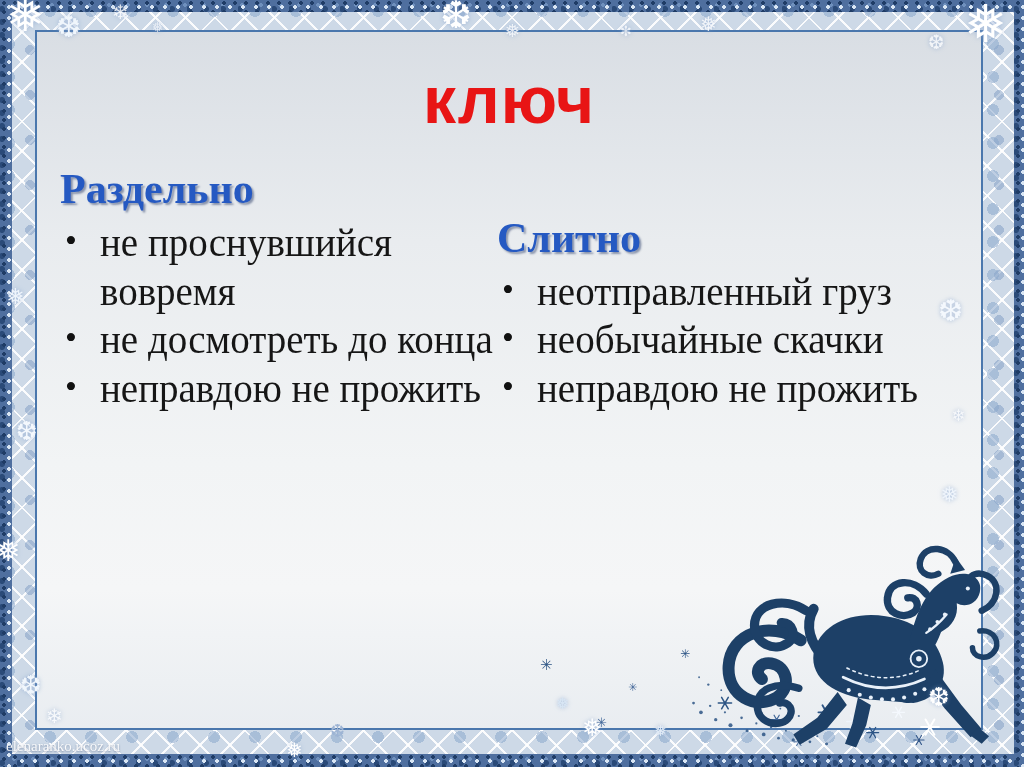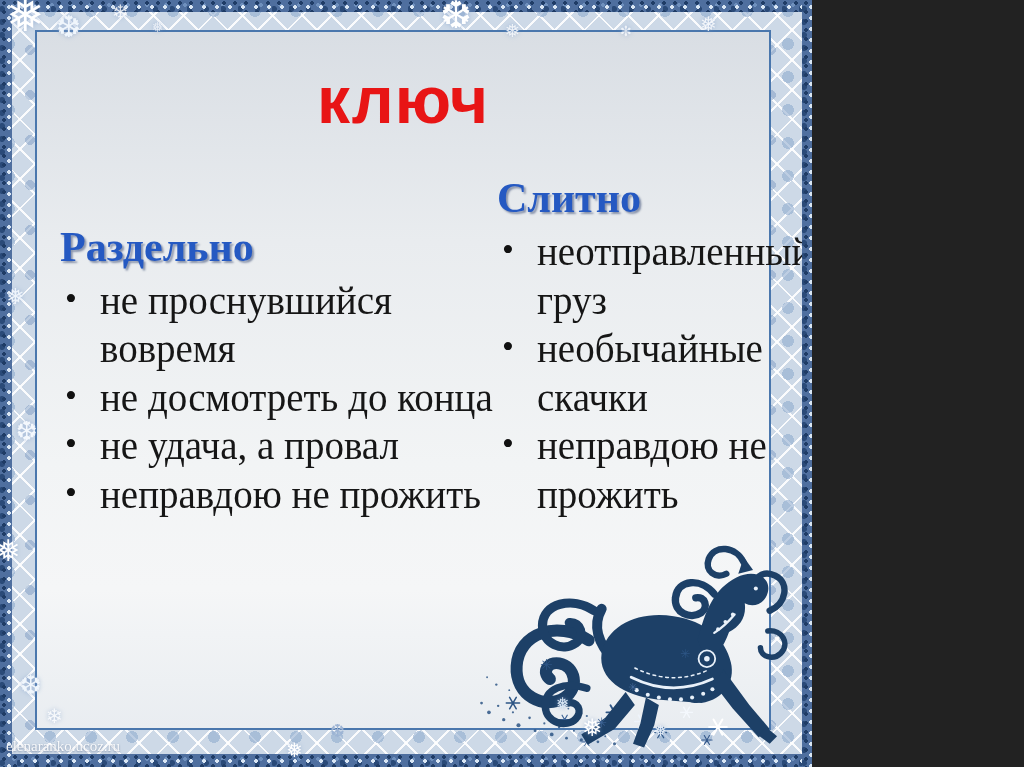--- a/index.html
+++ b/index.html
@@ -1,17 +1,17 @@
 <!DOCTYPE html>
 <html><head>
 <meta charset="utf-8">
 <style>
   html,body{margin:0;padding:0;background:#222;}
   .slide{
-    position:relative;width:812px;height:767px;overflow:hidden;
+    position:relative;width:1024px;height:767px;overflow:hidden;
     
     background-color:#cdd9e7;
     background-image:
       radial-gradient(circle 6px at 9px 11px, rgba(139,168,204,.55) 95%, transparent),
       radial-gradient(circle 5px at 30px 5px, rgba(116,148,190,.45) 95%, transparent),
       repeating-linear-gradient(45deg, transparent 0 9px, rgba(255,255,255,.9) 9px 11px, transparent 11px 21px),
       repeating-linear-gradient(-45deg, transparent 0 9px, rgba(255,255,255,.9) 9px 11px, transparent 11px 21px);
     background-size: 41px 33px, 57px 45px, auto, auto;
     font-family:"Liberation Serif", serif;
   }
@@ -76,21 +76,20 @@
   <div class="edge edge-right"></div>
 
   <div class="content">
     <h1 class="title">ключ</h1>
     <div class="columns">
       <section class="col-left">
         <h2 class="col-header">Раздельно</h2>
         <ul class="bullets">
           <li>не проснувшийся вовремя</li>
           <li>не досмотреть до конца</li>
-          <li>не удача, а провал</li>
           <li>неправдою не прожить</li>
         </ul>
       </section>
       <section class="col-right">
         <h2 class="col-header">Слитно</h2>
         <ul class="bullets">
           <li>неотправленный груз</li>
           <li>необычайные скачки</li>
           <li>неправдою не прожить</li>
         </ul>

